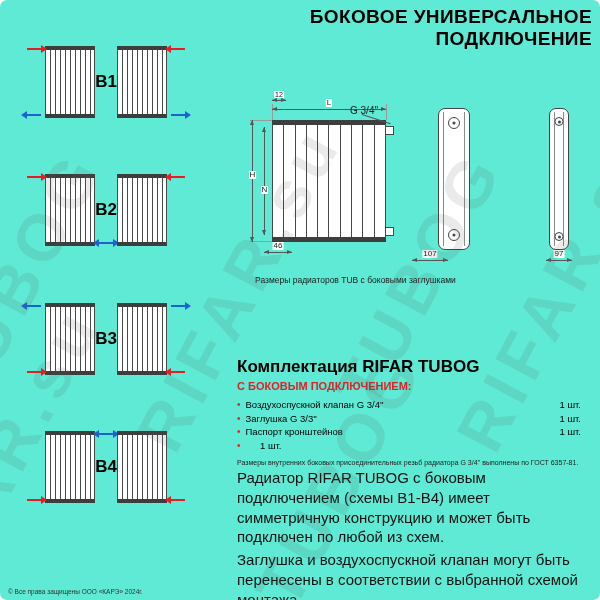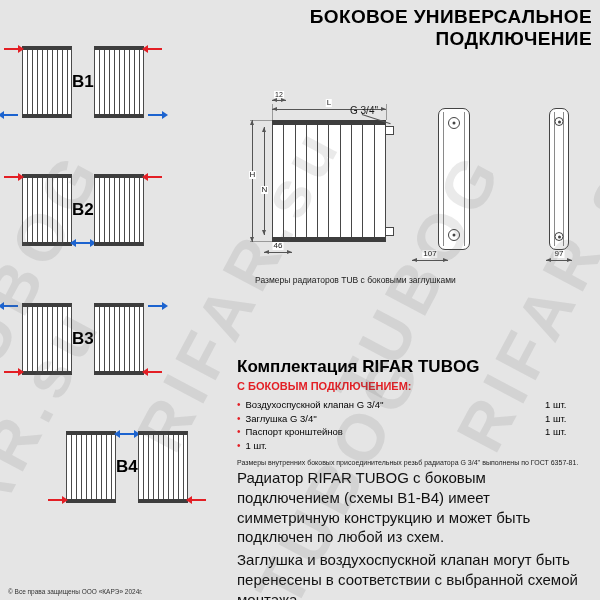--- a/index.html
+++ b/index.html
@@ -1,42 +1,42 @@
 <!DOCTYPE html>
 <html><head>
 <meta charset="utf-8">
 <style>
   * { box-sizing: border-box; margin: 0; padding: 0; }
   html,body { background:#fff; }
   body { font-family: "Liberation Sans", sans-serif; }
-  .page { position:relative; width:600px; height:600px; background:#e5e5e5; overflow:hidden; }
+  .page { position:relative; width:600px; height:600px; background:#5eead4; overflow:hidden;border-radius:7px; }
 
   
   .watermark { position:absolute; inset:0; z-index:3; pointer-events:none; overflow:hidden; }
   .watermark span { position:absolute; font-weight:bold; font-size:66px; letter-spacing:8px;
                     color:rgba(90,90,90,0.13); white-space:nowrap; transform:rotate(-62deg); }
   .watermark span:nth-child(1){ left:-120px; top:240px; }
   .watermark span:nth-child(2){ left:60px;   top:250px; }
   .watermark span:nth-child(3){ left:280px;  top:240px; }
   .watermark span:nth-child(4){ left:380px;  top:250px; }
   .watermark span:nth-child(5){ left:-180px; top:430px; }
   .watermark span:nth-child(6){ left:200px;  top:440px; }
 
   
   .title { position:absolute; top:6px; right:8px; text-align:right; z-index:1;
            font-weight:bold; font-size:19px; line-height:1.16; color:#000; letter-spacing:0.4px; }
 
   
   #schemes { position:absolute; left:0; top:0; width:230px; height:600px; z-index:1; }
   .scheme-row { position:absolute; left:22px; width:168px; height:72px;
-                display:flex; align-items:center; justify-content:flex-start; }
+                display:flex; align-items:center; justify-content:center; }
   .scheme-row:nth-child(1){ top:46px; }
   .scheme-row:nth-child(2){ top:174px; }
   .scheme-row:nth-child(3){ top:303px; }
-  .scheme-row:nth-child(4){ top:431px;margin-left:44px; }
+  .scheme-row:nth-child(4){ top:431px; }
   .scheme-label { font-weight:bold; font-size:17px; color:#000; }
   .rad-wrap { position:relative; width:50px; height:72px; }
   .radiator { width:50px; height:72px; background-color:#fff;
               background-image:repeating-linear-gradient(90deg,#4a4a4a 0 1px,#ffffff 1px 5px);
               border-top:4px solid #3d3d3d; border-bottom:4px solid #3d3d3d;
               border-right:1px solid #4a4a4a; }
   .flow-arrow { position:absolute; height:2px; width:14px; background:currentColor; }
   .flow-arrow.supply { color:#e31e24; }
   .flow-arrow.return { color:#1c63cf; }
   .flow-arrow.v-top { top:2px; }
@@ -101,21 +101,21 @@
   .caption { position:absolute; left:255px; top:275px; width:240px; font-size:8.5px; color:#1a1a1a; }
 
   
   .equipment { position:absolute; left:237px; top:357px; width:344px; z-index:1; color:#000; }
   .eq-h1 { font-size:17px; font-weight:bold; }
   .eq-h2 { font-size:11px; font-weight:bold; color:#e31e24; margin-top:3px; }
   #eq-list { margin-top:6px; }
   .eq-row { display:flex; align-items:baseline; font-size:9.5px; line-height:13.5px; }
   .eq-row .bullet { color:#e31e24; margin-right:5px; font-size:10px; }
   .eq-row .eq-name { flex:1; }
-  .eq-row .eq-qty { width:36px; }
+  .eq-row .eq-qty { width:36px; text-align:right; }
   .eq-note { margin-top:7px; font-size:7px; color:#222; }
 
   
   .description { position:absolute; left:237px; top:468px; width:347px; z-index:1;
                  font-size:15px; line-height:1.32; color:#111; }
   .description p { margin-bottom:3px; }
   .description p.bold { font-weight:bold; margin-top:2px; }
 
   .footer { position:absolute; left:8px; top:588px; font-size:6.5px; color:#333; z-index:1; }
 </style>
@@ -237,21 +237,21 @@
     <div class="eq-h1">Комплектация RIFAR TUBOG</div>
     <div class="eq-h2">С БОКОВЫМ ПОДКЛЮЧЕНИЕМ:</div>
     <div id="eq-list">
         <div class="eq-row">
           <span class="bullet">•</span>
           <span class="eq-name">Воздухоспускной клапан G 3/4''</span>
           <span class="eq-qty">1 шт.</span>
         </div>
         <div class="eq-row">
           <span class="bullet">•</span>
-          <span class="eq-name">Заглушка G 3/4''</span>
+          <span class="eq-name">Заглушка G 3/3''</span>
           <span class="eq-qty">1 шт.</span>
         </div>
         <div class="eq-row">
           <span class="bullet">•</span>
           <span class="eq-name">Паспорт кронштейнов</span>
           <span class="eq-qty">1 шт.</span>
         </div>
         <div class="eq-row">
           <span class="bullet">•</span>
           <span class="eq-qty">1 шт.</span>

